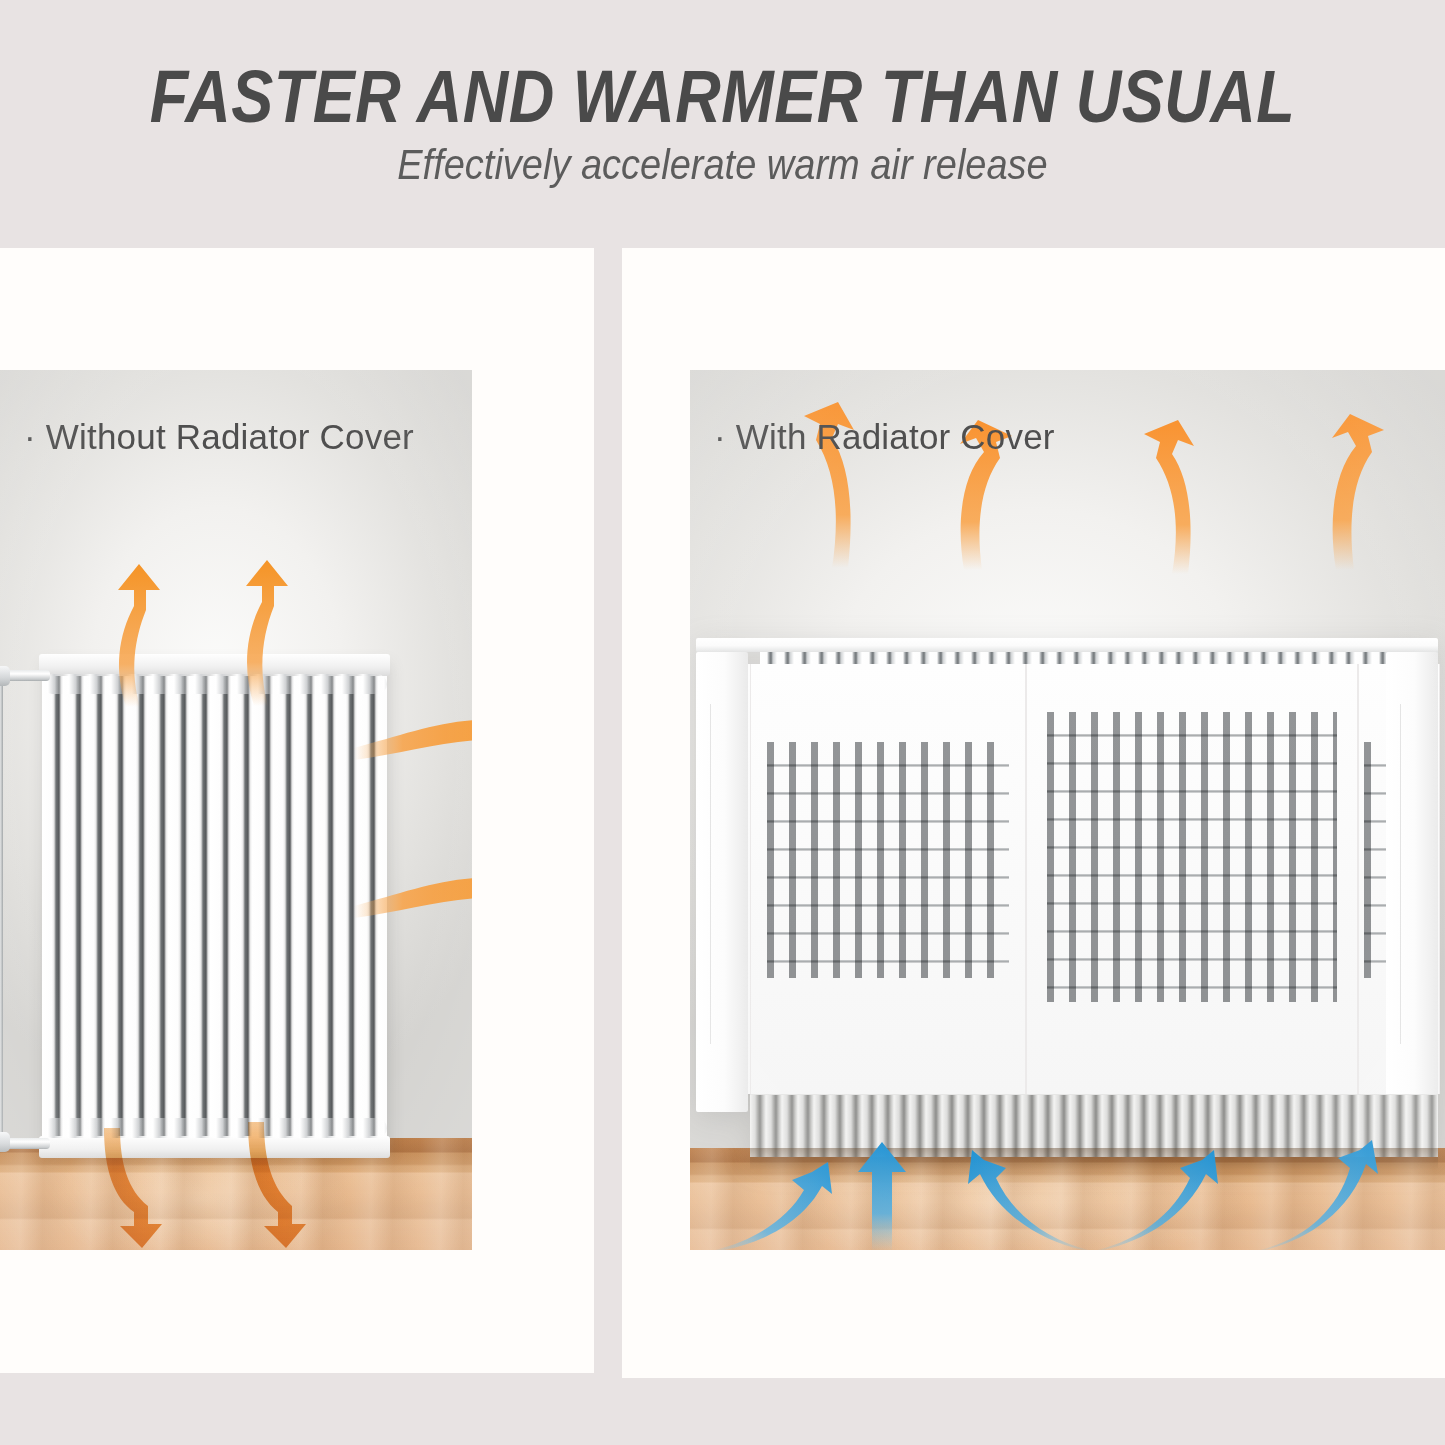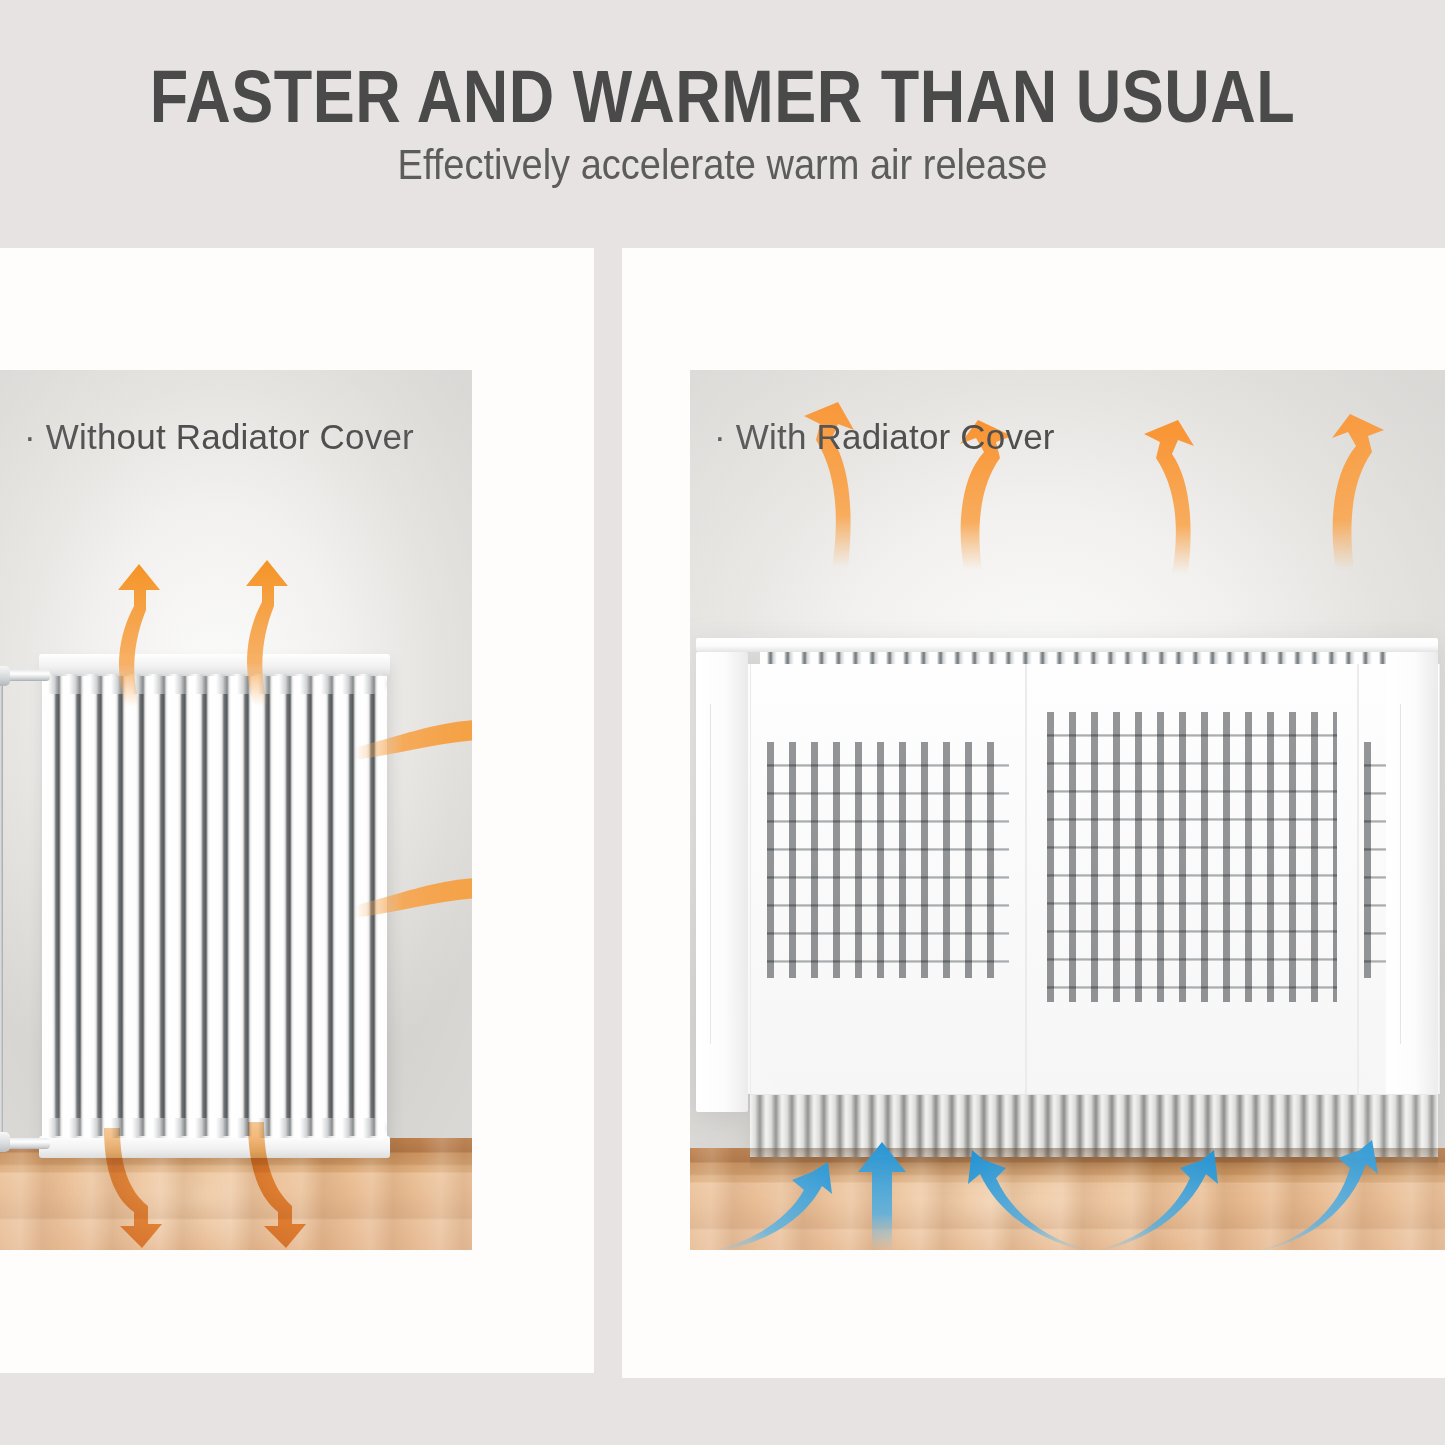--- a/index.html
+++ b/index.html
@@ -7,20 +7,21 @@
     width:1445px;height:1445px;overflow:hidden;
     background:#e8e3e3;
     font-family:"Liberation Sans", sans-serif;
     position:relative;
   }
 
   
   .header{
     position:absolute;left:0;top:0;width:1278px;height:248px;
     background:#e8e3e3;
+    font-style:italic;
   }
   .title{
     position:absolute;left:0;top:55px;width:1445px;
     text-align:center;
     font-size:63px;line-height:70px;
     font-weight:bold;
     letter-spacing:0.5px;
     color:#4a4a4a;
     transform:scaleY(1.18);
     transform-origin:center top;

